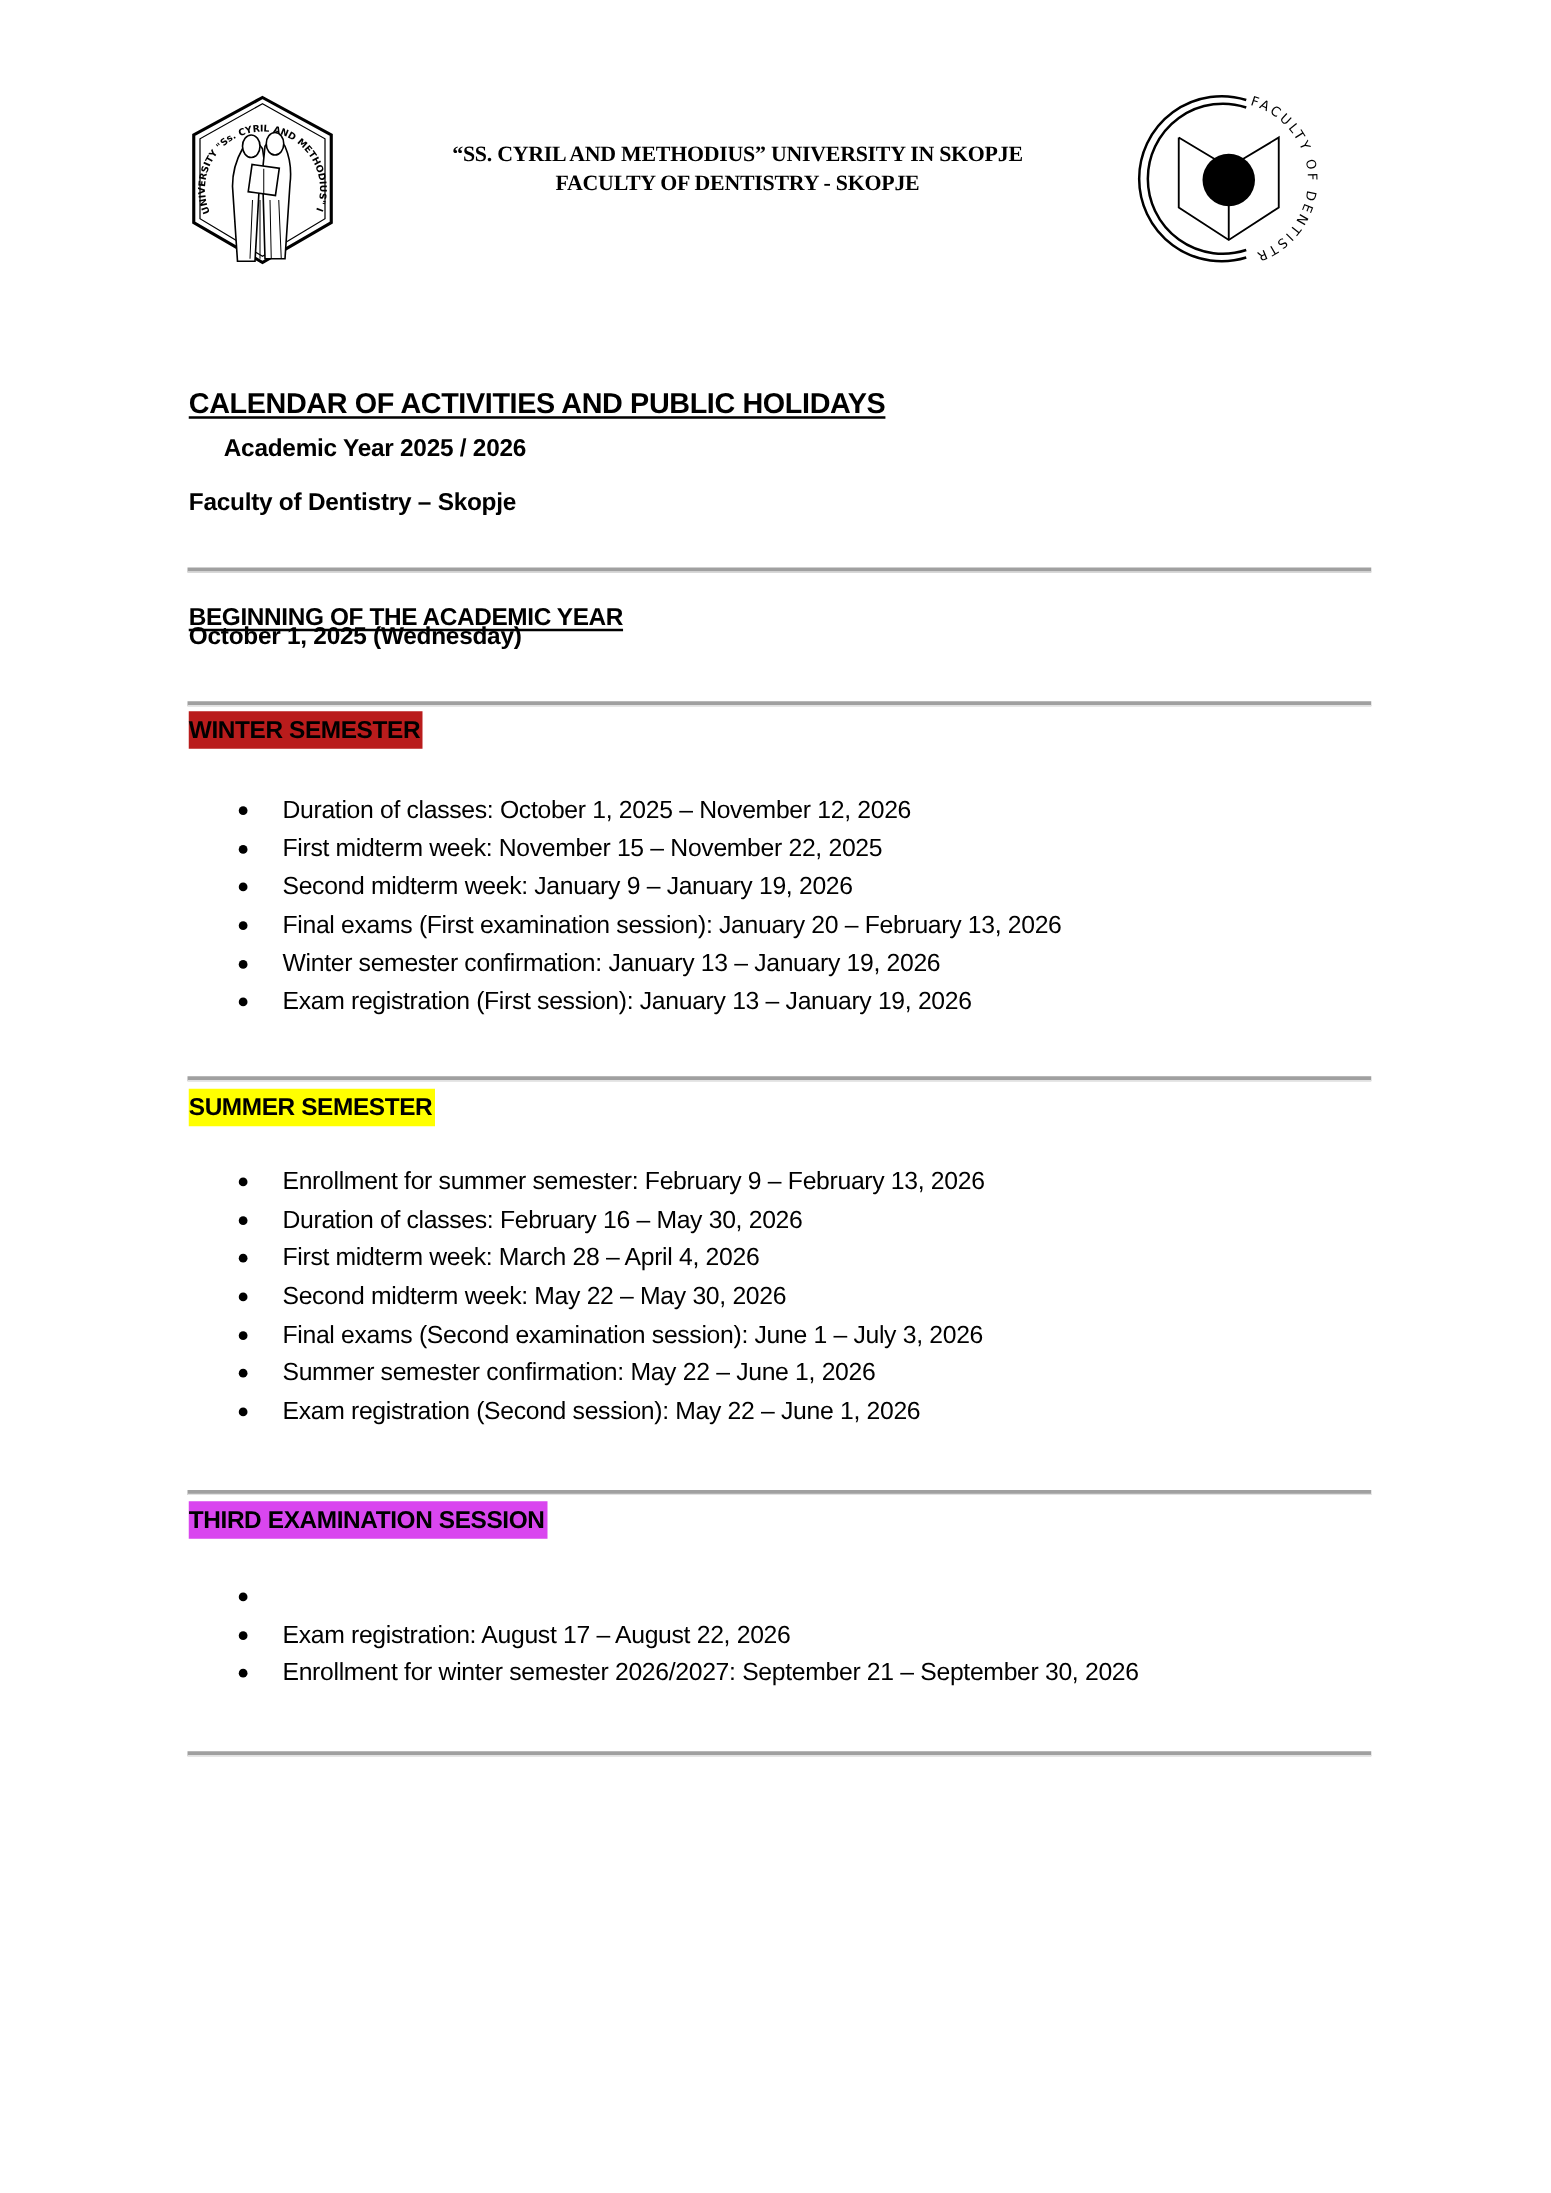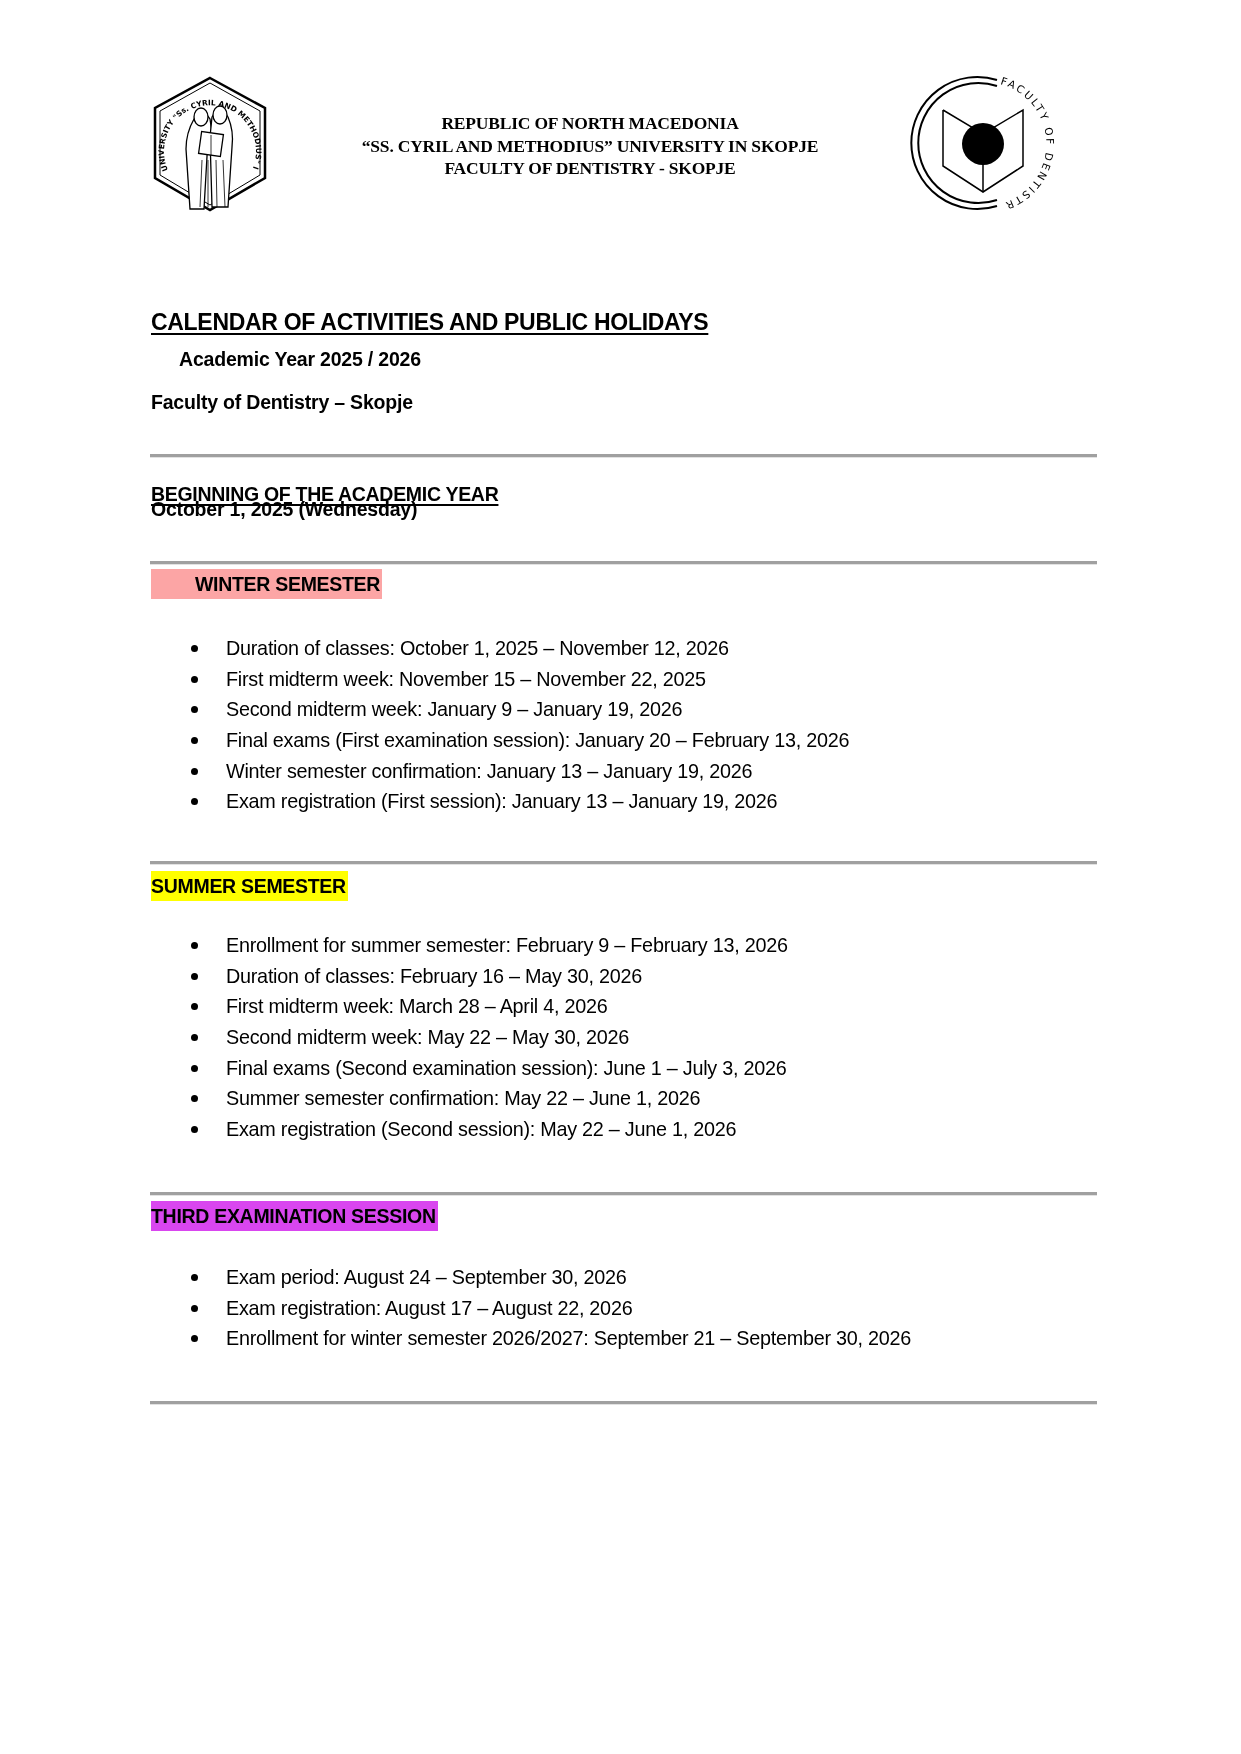--- a/index.html
+++ b/index.html
@@ -73,21 +73,21 @@
       line-height: 24px;
     }
     .section-heading.underlined {
       text-decoration: underline;
       text-decoration-thickness: 2px;
       text-underline-offset: 3px;
     }
     .highlight {
       padding: 4px 2px 4px 0;
     }
-    .hl-cyan { background: #fca5a5; padding-left: 44px; }
+    .hl-cyan { background: #b91c1c; }
     .hl-yellow { background: #ffff00; text-align: center; }
     .hl-gray { background: #d946ef; }
 
     .plain-line {
       left: 151px;
       font-size: 19.5px;
       font-weight: bold;
       white-space: nowrap;
       letter-spacing: -0.2px;
     }
@@ -141,21 +141,20 @@
       <line x1="52" y1="85" x2="50" y2="132"></line>
       <line x1="58" y1="85" x2="58" y2="132"></line>
       <line x1="66" y1="85" x2="67" y2="132"></line>
       <line x1="73" y1="85" x2="75" y2="132"></line>
       <line x1="61" y1="60" x2="61" y2="80"></line>
     </g>
   </svg>
 </div>
 
 <div class="abs header-text">
-  <div>REPUBLIC OF NORTH MACEDONIA</div>
   <div>“SS. CYRIL AND METHODIUS” UNIVERSITY IN SKOPJE</div>
   <div>FACULTY OF DENTISTRY - SKOPJE</div>
 </div>
 
 <div class="abs logo-right">
   <svg width="150" height="145" viewBox="0 0 150 145">
 
     <path d="M92,8 A66,66 0 1 0 92,134" fill="none" stroke="#000" stroke-width="2"></path>
     <path d="M92,14 A60,60 0 1 0 92,128" fill="none" stroke="#000" stroke-width="2"></path>
 
@@ -208,18 +207,18 @@
   <li><span class="bullet"></span><span>Summer semester confirmation: May 22 – June 1, 2026</span></li>
   <li><span class="bullet"></span><span>Exam registration (Second session): May 22 – June 1, 2026</span></li>
 </ul>
 
 <div class="abs hr" style="top:1192px;"></div>
 
 <div class="abs section-heading" style="top:1204px;">
   <span class="highlight hl-gray">THIRD EXAMINATION SESSION</span>
 </div>
 <ul class="abs bullet-list" style="top:1262px;">
-  <li><span class="bullet"></span><span>Exam period: August 24 – September 30, 2026</span></li>
+  <li><span class="bullet"></span></li>
   <li><span class="bullet"></span><span>Exam registration: August 17 – August 22, 2026</span></li>
   <li><span class="bullet"></span><span>Enrollment for winter semester 2026/2027: September 21 – September 30, 2026</span></li>
 </ul>
 
 <div class="abs hr" style="top:1401px;"></div>
 
 </body></html>

